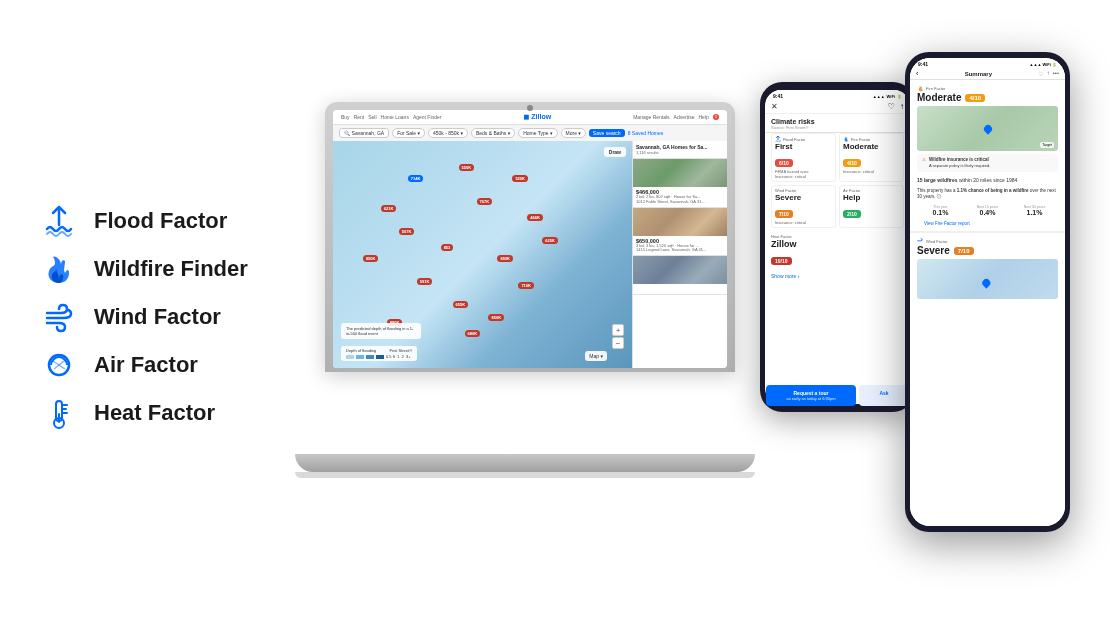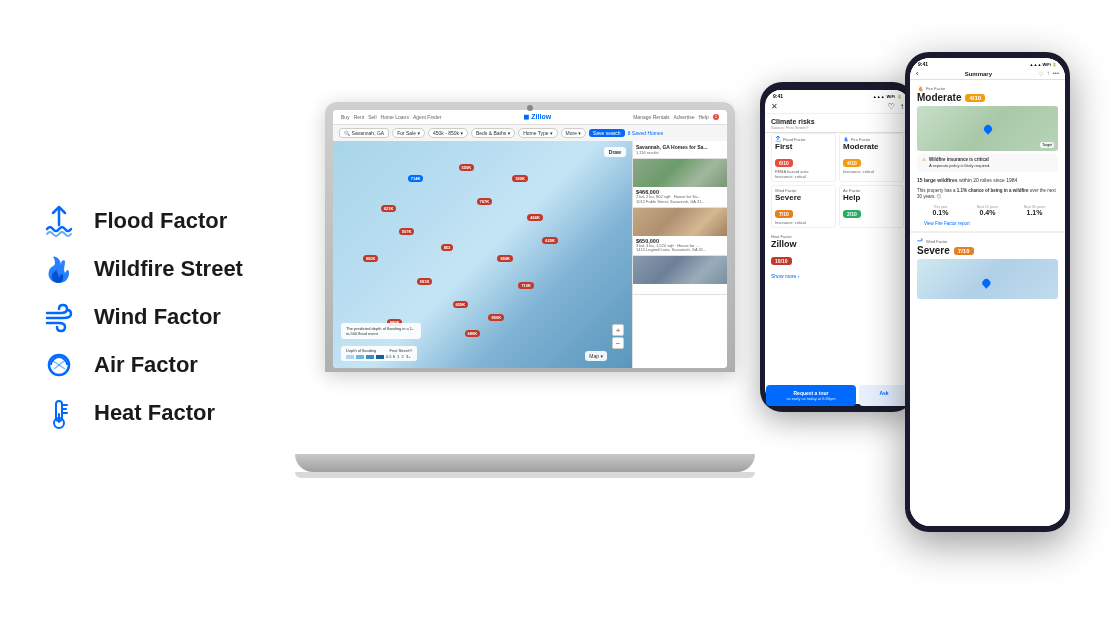--- a/index.html
+++ b/index.html
@@ -641,21 +641,21 @@
       <span class="factor-label">Flood Factor</span>
     </div>
 
     <div class="factor-item">
       <div class="factor-icon">
         <svg width="36" height="36" viewBox="0 0 36 36" fill="none">
           <path d="M18 32 C10 32 6 26 8 20 C10 14 14 16 14 12 C14 8 12 6 12 6 C14 4 20 8 20 14 C20 10 22 8 24 10 C24 16 22 18 24 22 C26 18 28 18 28 22 C28 28 24 32 18 32Z" fill="#006aff" opacity="0.85"></path>
           <path d="M18 32 C13 32 10 28 11 24 C12 20 15 22 15 18 C16 22 18 24 18 28 C18 24 21 22 22 24 C23 28 21 32 18 32Z" fill="#004fcc"></path>
         </svg>
       </div>
-      <span class="factor-label">Wildfire Street</span>
+      <span class="factor-label">Wildfire Finder</span>
     </div>
 
     <div class="factor-item">
       <div class="factor-icon">
         <svg width="36" height="36" viewBox="0 0 36 36" fill="none">
           <path d="M6 14 Q16 14 20 14 Q26 14 26 10 Q26 6 22 6 Q18 6 18 10" stroke="#006aff" stroke-width="2.5" stroke-linecap="round" fill="none"></path>
           <path d="M6 19 Q18 19 22 19 Q30 19 30 15 Q30 11 26 11" stroke="#006aff" stroke-width="2.5" stroke-linecap="round" fill="none"></path>
           <path d="M6 24 Q14 24 18 24 Q24 24 24 28 Q24 32 20 32 Q16 32 16 28" stroke="#006aff" stroke-width="2.5" stroke-linecap="round" fill="none"></path>
         </svg>
       </div>

